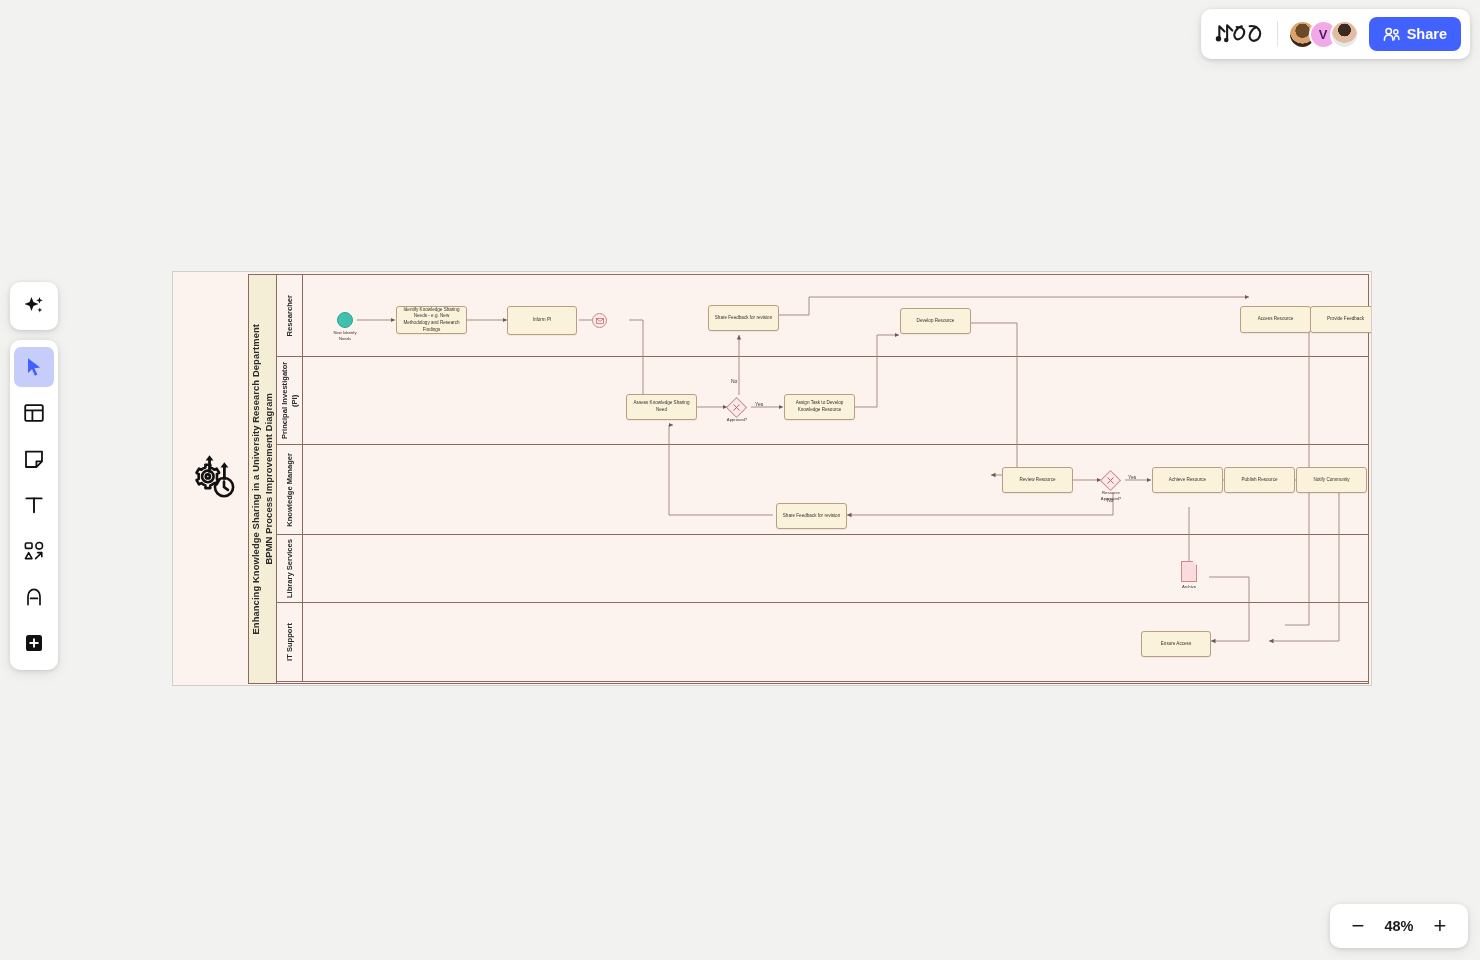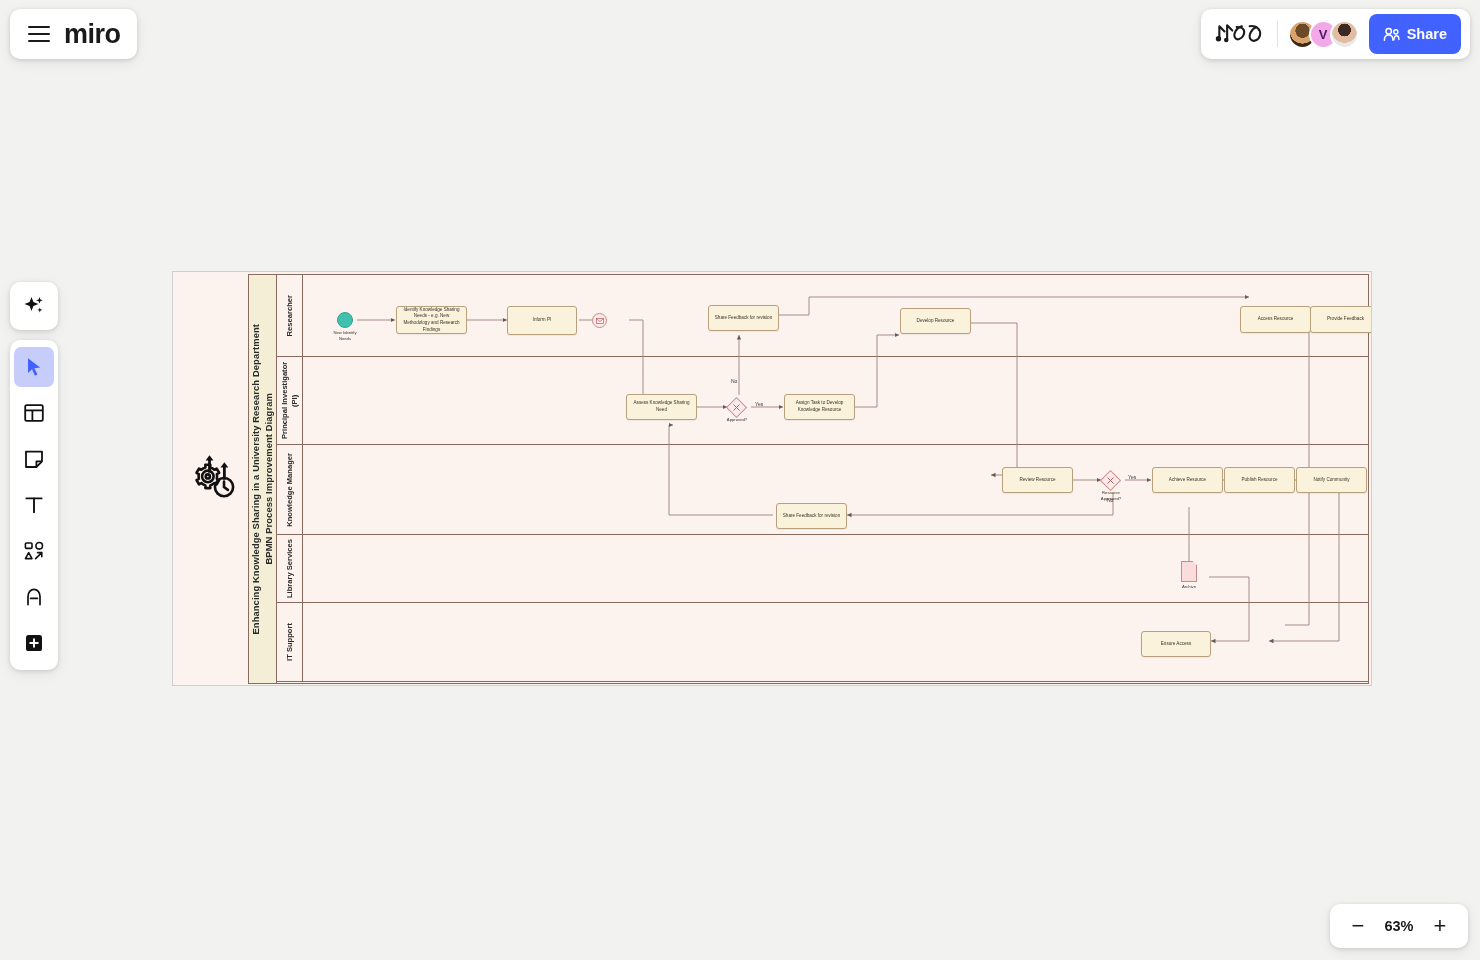--- a/index.html
+++ b/index.html
@@ -41,21 +41,21 @@
     display:flex; align-items:center; justify-content:center;
     font-size: 13px; font-weight: 700; color: #4b1b63;
   }
   .avatar:first-child { margin-left: 0; }
   .av1 { background: radial-gradient(circle at 50% 35%, #6b4a2a 0 34%, #d9a36b 35% 62%, #3b2a1b 63% 100%); }
   .av2 { background: #f3a8e8; }
   .av3 { background: radial-gradient(circle at 50% 32%, #3a2a22 0 30%, #e3bba0 31% 60%, #e8e8e8 61% 100%); }
   .share-btn {
     display:flex; align-items:center; gap: 7px;
     background:#4262ff; color:#fff; border:none; border-radius:8px;
-    height: 40px; padding: 0 14px; font-size: 14.5px; font-weight: 600;
+    height: 34px; padding: 0 14px; font-size: 14.5px; font-weight: 600;
     font-family:"Liberation Sans", sans-serif; cursor:pointer;
   }
 
   
   .tool-group {
     position:absolute; left:10px; background:#fff; border-radius:10px;
     box-shadow: 0 1px 4px rgba(0,0,0,.13), 0 4px 14px rgba(0,0,0,.07);
     display:flex; flex-direction:column; align-items:center;
   }
   .tool-ai { top: 282px; width: 48px; height: 48px; justify-content:center; }
@@ -157,28 +157,20 @@
     display:flex; align-items:center; gap: 6px; padding: 0 14px;
   }
   .zoom-btn { width: 28px; height: 28px; display:flex; align-items:center; justify-content:center; cursor:pointer; font-size: 22px; color:#1a1a1a; line-height:1;}
   .zoom-val { font-size: 14.5px; font-weight:600; color:#1a1a1a; min-width: 42px; text-align:center; }
 </style>
 </head>
 <body>
 
 <div class="app">
 
-  <div class="menu-pill">
-    <div class="hamburger">
-      <i></i>
-        <i></i>
-        <i></i>
-    </div>
-    <div class="brand">miro</div>
-  </div>
 
   <div class="topright">
     <svg class="logo-scribble" viewBox="0 0 60 32">
       <g fill="none" stroke="#1a1a1a" stroke-width="2.4" stroke-linecap="round" stroke-linejoin="round">
         <path d="M5 20 L5 7 L11 13"></path>
         <circle cx="4" cy="21.5" r="3.1" fill="#1a1a1a" stroke="none"></circle>
         <path d="M14 22 L14 6 L20 12"></path>
         <circle cx="13" cy="23" r="2.6" fill="#1a1a1a" stroke="none"></circle>
         <path d="M25 8 C33 8 35 12 33 17 C31 22 25 24 23 20 C21 16 24 9 31 7"></path>
         <path d="M40 7 C48 6 53 11 52 17 C51 23 44 26 41 22 C38 18 42 10 48 8"></path>
@@ -460,17 +452,17 @@
 
       <div class="node task" style="left:892px; top:356px; width:70px; height:26px;">
         <span>Ensure Access</span>
       </div>
 
     </div>
   </div>
 
   <div class="zoomctl">
     <div class="zoom-btn">−</div>
-    <div class="zoom-val">63%</div>
+    <div class="zoom-val">48%</div>
     <div class="zoom-btn">+</div>
   </div>
 
 </div>
 
 </body></html>

